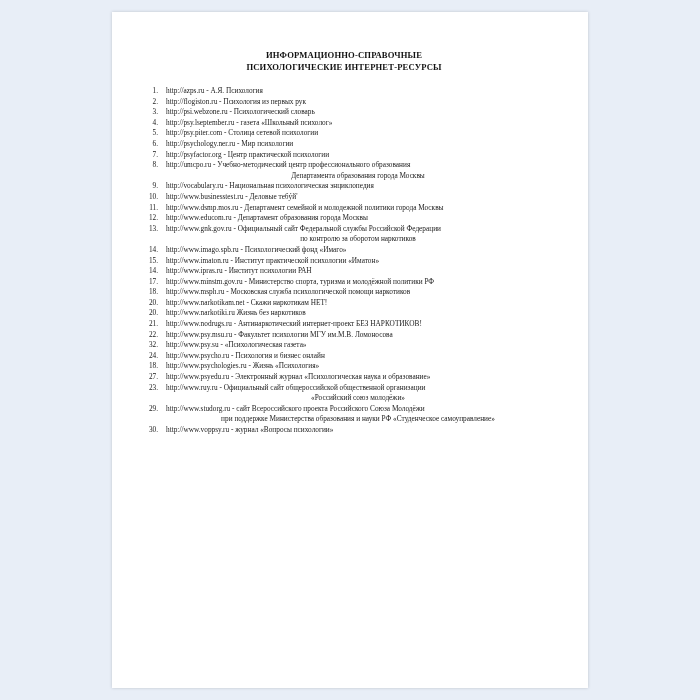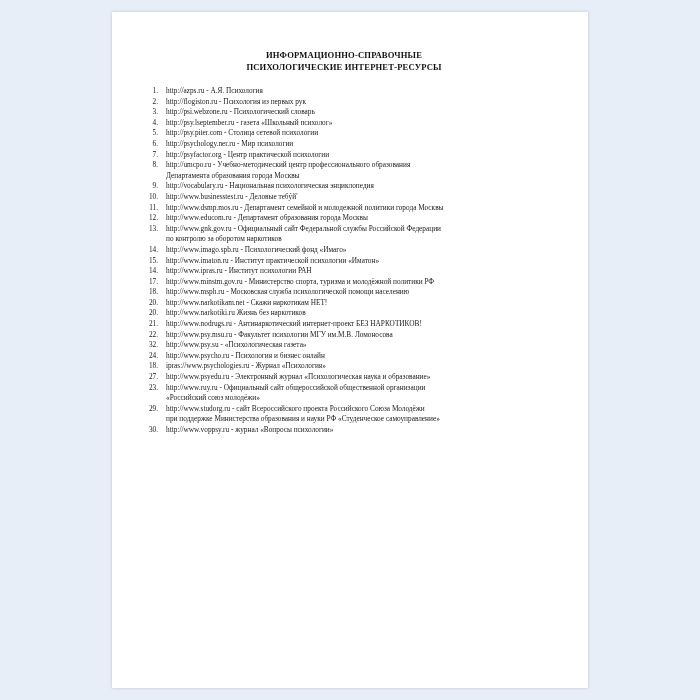--- a/index.html
+++ b/index.html
@@ -54,20 +54,21 @@
     flex: 0 0 28px;
     text-align: right;
     padding-right: 8px;
     box-sizing: border-box;
   }
   .item-body {
     flex: 1 1 auto;
   }
   .item-body .cont {
     display: block;
+    text-align: center;
   }
 </style>
 </head>
 <body>
 
 <div id="page-wrap">
   <div class="doc-inner">
 
     <div class="doc-title">
       <div>ИНФОРМАЦИОННО-СПРАВОЧНЫЕ</div>
@@ -138,21 +139,21 @@
       <li>
           <span class="item-num">14.</span>
           <span class="item-body"><span>http://www.ipras.ru - Институт психологии РАН</span><span class="cont"></span></span>
         </li>
       <li>
           <span class="item-num">17.</span>
           <span class="item-body"><span>http://www.minstm.gov.ru - Министерство спорта, туризма и молодёжной политики РФ</span><span class="cont"></span></span>
         </li>
       <li>
           <span class="item-num">18.</span>
-          <span class="item-body"><span>http://www.msph.ru - Московская служба психологической помощи населению</span><span class="cont"></span></span>
+          <span class="item-body"><span>http://www.msph.ru - Московская служба психологической помощи наркотиков</span><span class="cont"></span></span>
         </li>
       <li>
           <span class="item-num">20.</span>
           <span class="item-body"><span>http://www.narkotikam.net - Скажи наркотикам НЕТ!</span><span class="cont"></span></span>
         </li>
       <li>
           <span class="item-num">20.</span>
           <span class="item-body"><span>http://www.narkotiki.ru Жизнь без наркотиков</span><span class="cont"></span></span>
         </li>
       <li>
@@ -166,21 +167,21 @@
       <li>
           <span class="item-num">32.</span>
           <span class="item-body"><span>http://www.psy.su - «Психологическая газета»</span><span class="cont"></span></span>
         </li>
       <li>
           <span class="item-num">24.</span>
           <span class="item-body"><span>http://www.psycho.ru - Психология и бизнес онлайн</span><span class="cont"></span></span>
         </li>
       <li>
           <span class="item-num">18.</span>
-          <span class="item-body"><span>ipras://www.psychologies.ru - Журнал «Психология»</span><span class="cont"></span></span>
+          <span class="item-body"><span>http://www.psychologies.ru - Жизнь «Психология»</span><span class="cont"></span></span>
         </li>
       <li>
           <span class="item-num">27.</span>
           <span class="item-body"><span>http://www.psyedu.ru - Электронный журнал «Психологическая наука и образование»</span><span class="cont"></span></span>
         </li>
       <li>
           <span class="item-num">23.</span>
           <span class="item-body"><span>http://www.ruy.ru - Официальный сайт общероссийской общественной организации</span><span class="cont">«Российский союз молодёжи»</span></span>
         </li>
       <li>

